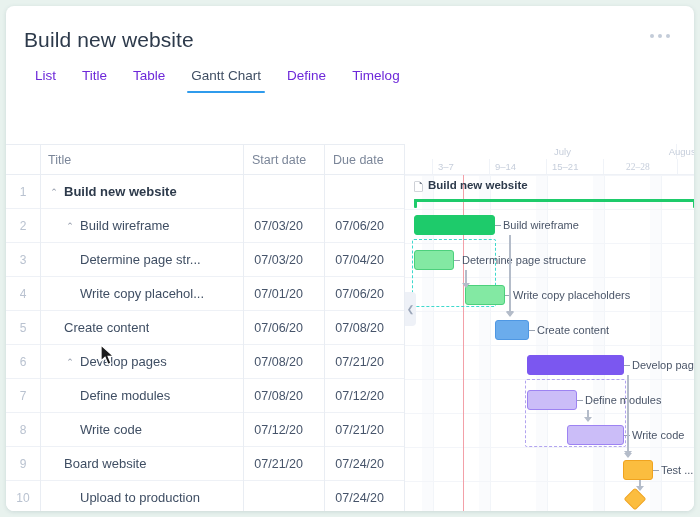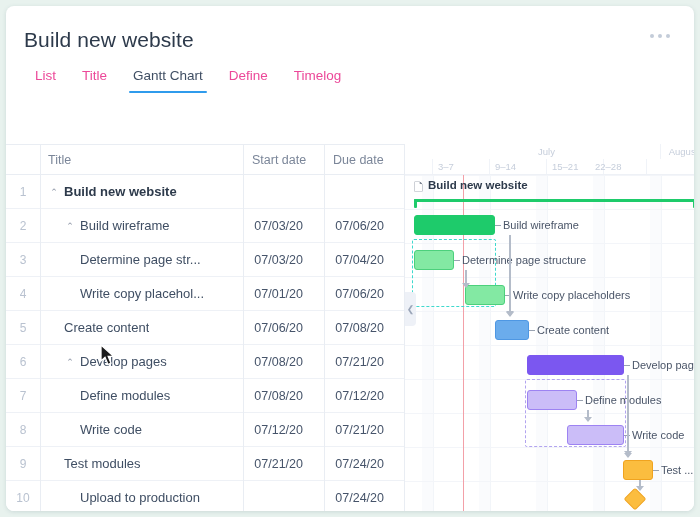--- a/index.html
+++ b/index.html
@@ -32,21 +32,21 @@
   }
   .dots i {
     width: 4px; height: 4px; border-radius: 50%;
     background: #c3ccd9; display: block;
   }
   .tabs {
     position: absolute; left: 16px; top: 58px;
     display: flex; gap: 0;
   }
   .tab {
-    font-size: 13.5px; color: #ec4899; padding: 4px 13px 10px 13px;
+    font-size: 13.5px; color: #6d28d9; padding: 4px 13px 10px 13px;
     cursor: pointer; white-space: nowrap; position: relative;
   }
   .tab.active { color: #3f4e63; }
   .tab.active::after {
     content: ""; position: absolute; left: 9px; right: 9px; bottom: 0;
     height: 2.5px; background: #2f9bec; border-radius: 2px;
   }
 
   
   .body-wrap { position: relative; height: 415px; margin-top: 48px; }
@@ -183,20 +183,21 @@
   <div class="hdr">
     <div class="page-title">Build new website</div>
     <div class="dots">
       <i></i>
         <i></i>
         <i></i>
     </div>
     <div class="tabs" id="tabs">
         <div class="tab">List</div>
         <div class="tab">Title</div>
+        <div class="tab">Table</div>
         <div class="tab active">Gantt Chart</div>
         <div class="tab">Define</div>
         <div class="tab">Timelog</div>
       </div>
   </div>
 
   <div class="body-wrap">
 
     <div class="thead">
       <div class="vline" style="left:34px;height:30px"></div>
@@ -278,21 +279,21 @@
           <div class="rownum">8</div>
           <div class="rtitle" style="left: 74px; max-width: 156px;">Write code</div>
           <div class="cellA" style="padding-right: 14px;">07/12/20</div>
           <div class="cellB" style="padding-right: 14px;">07/21/20</div>
           <div class="vline" style="left: 34px; height: 34px;"></div>
           <div class="vline" style="left: 237px; height: 34px;"></div>
           <div class="vline" style="left: 318px; height: 34px;"></div>
         </div>
         <div class="row">
           <div class="rownum">9</div>
-          <div class="rtitle" style="left: 58px; max-width: 172px;">Test modules</div>
+          <div class="rtitle" style="left: 58px; max-width: 172px;">Board website</div>
           <div class="cellA" style="padding-right: 14px;">07/21/20</div>
           <div class="cellB" style="padding-right: 14px;">07/24/20</div>
           <div class="vline" style="left: 34px; height: 34px;"></div>
           <div class="vline" style="left: 237px; height: 34px;"></div>
           <div class="vline" style="left: 318px; height: 34px;"></div>
         </div>
         <div class="row">
           <div class="rownum">10</div>
           <div class="rtitle" style="left: 74px; max-width: 156px;">Upload to production</div>
           <div class="cellA" style="padding-right: 14px;"></div>
@@ -305,29 +306,29 @@
           <div class="plus">+</div>
           <div class="newtask">New task</div>
           <div class="vline" style="left:34px;height:36px"></div>
           <div class="vline" style="left:237px;height:36px"></div>
           <div class="vline" style="left:318px;height:36px"></div>
         </div>
       </div>
 
     <div class="gantt">
       <div class="tl-months" id="tl-months">
-          <div class="mcell" style="left: 28px; width: 228px;">July</div>
+          <div class="mcell" style="left: 44px; width: 228px;">July</div>
           <div class="mcell" style="left: 256px; width: 46px;">August</div>
         </div>
       <div class="tl-weeks" id="tl-weeks">
           <div class="wcell" style="left: 0px; width: 28px;"></div>
           <div class="wcell" style="left: 28px; width: 57px;">3–7</div>
           <div class="wcell" style="left: 85px; width: 57px;">9–14</div>
           <div class="wcell" style="left: 142px; width: 57px;">15–21</div>
-          <div class="wcell" style="left: 185px; width: 57px;">22–28</div>
+          <div class="wcell" style="left: 216px; width: 57px; font-family: Liberation Serif, serif;">22–28</div>
           <div class="wcell" style="left: 256px; width: 46px;"></div>
         </div>
       <div class="gbody" id="gbody">
           <div class="gstripe" style="left: 28px;"></div>
           <div class="gband" style="left: 17px; width: 11px;"></div>
           <div class="gstripe" style="left: 85px;"></div>
           <div class="gband" style="left: 74px; width: 11px;"></div>
           <div class="gstripe" style="left: 142px;"></div>
           <div class="gband" style="left: 131px; width: 11px;"></div>
           <div class="gstripe" style="left: 199px;"></div>

